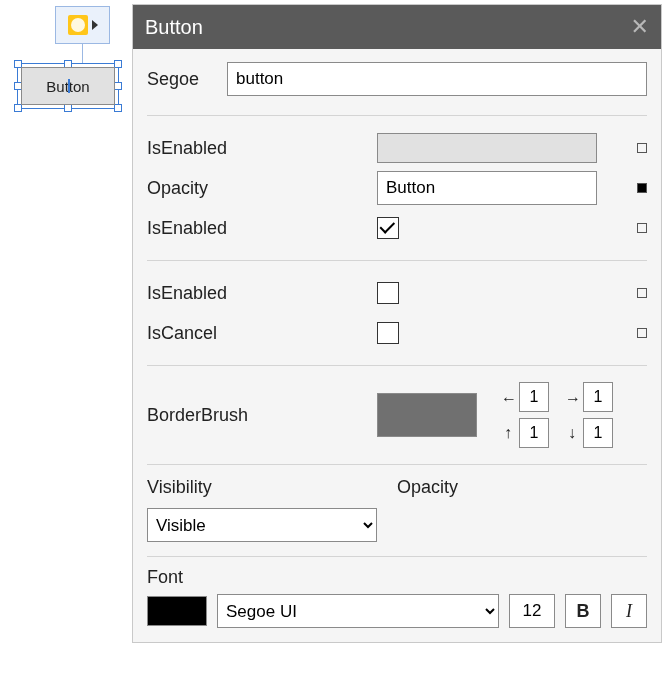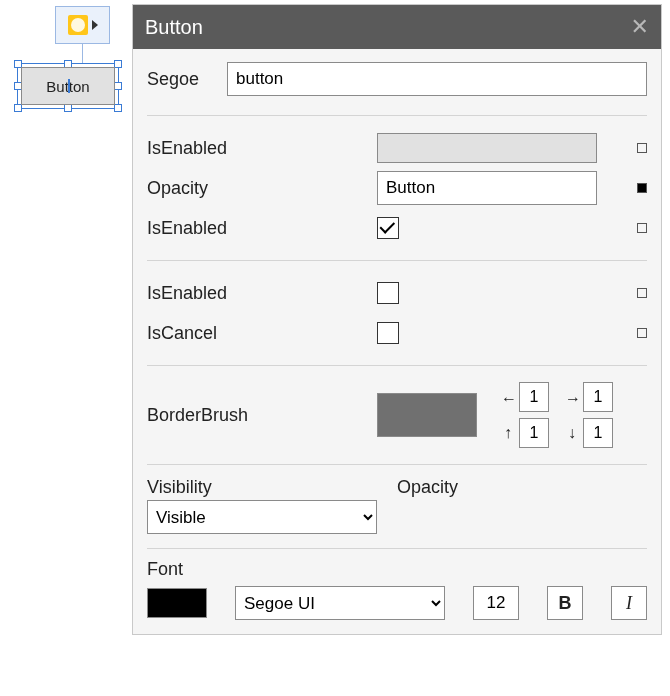--- a/index.html
+++ b/index.html
@@ -225,30 +225,30 @@
   }
 
   .twocol {
     display: flex;
     gap: 20px;
   }
   .twocol .col {
     flex: 1;
     display: flex;
     flex-direction: column;
-    gap: 2px;
+    gap: 10px;
   }
   .col-label {
     font-size: 18px;
   }
 
   .font-row {
     display: flex;
     align-items: center;
-    gap: 28px;
+    gap: 10px;
   }
   .font-row select.sel { flex: 1; }
   .font-row .size {
     width: 46px; height: 34px;
     border: 1px solid #8a8a8a;
     text-align: center;
     font-size: 17px;
     font-family:inherit;
   }
   .toggle {

